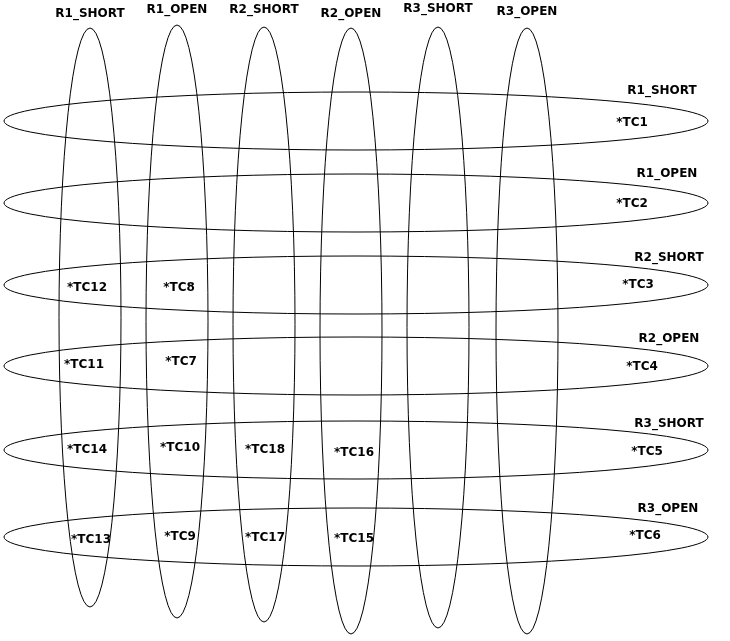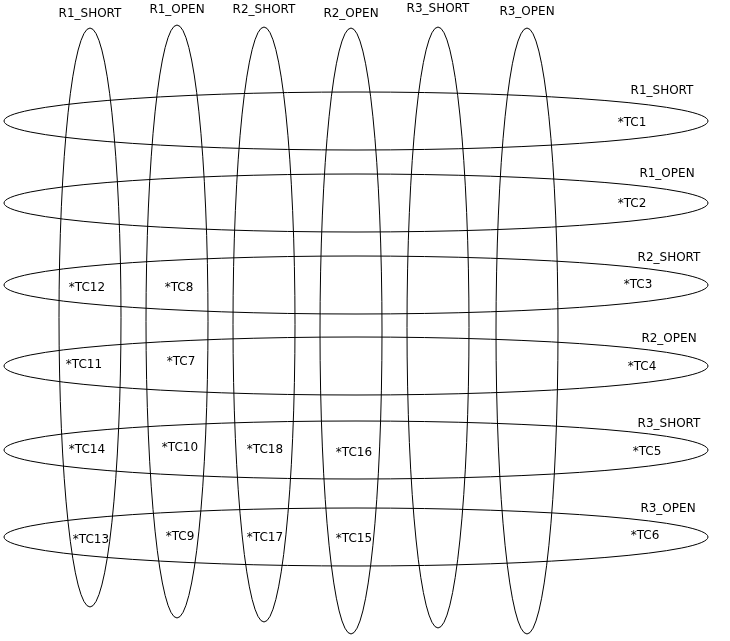--- a/index.html
+++ b/index.html
@@ -6,20 +6,21 @@
     margin: 0;
     padding: 0;
     background: #ffffff;
   }
   .canvas-wrap {
     position: relative;
     width: 730px;
     height: 641px;
     background: #ffffff;
     overflow: hidden;
+    font-weight: bold;
   }
   svg text {
     font-family: "DejaVu Sans", sans-serif;
     fill: #000000;
   }
   svg ellipse {
     fill: none;
   }
 </style>
 </head>

